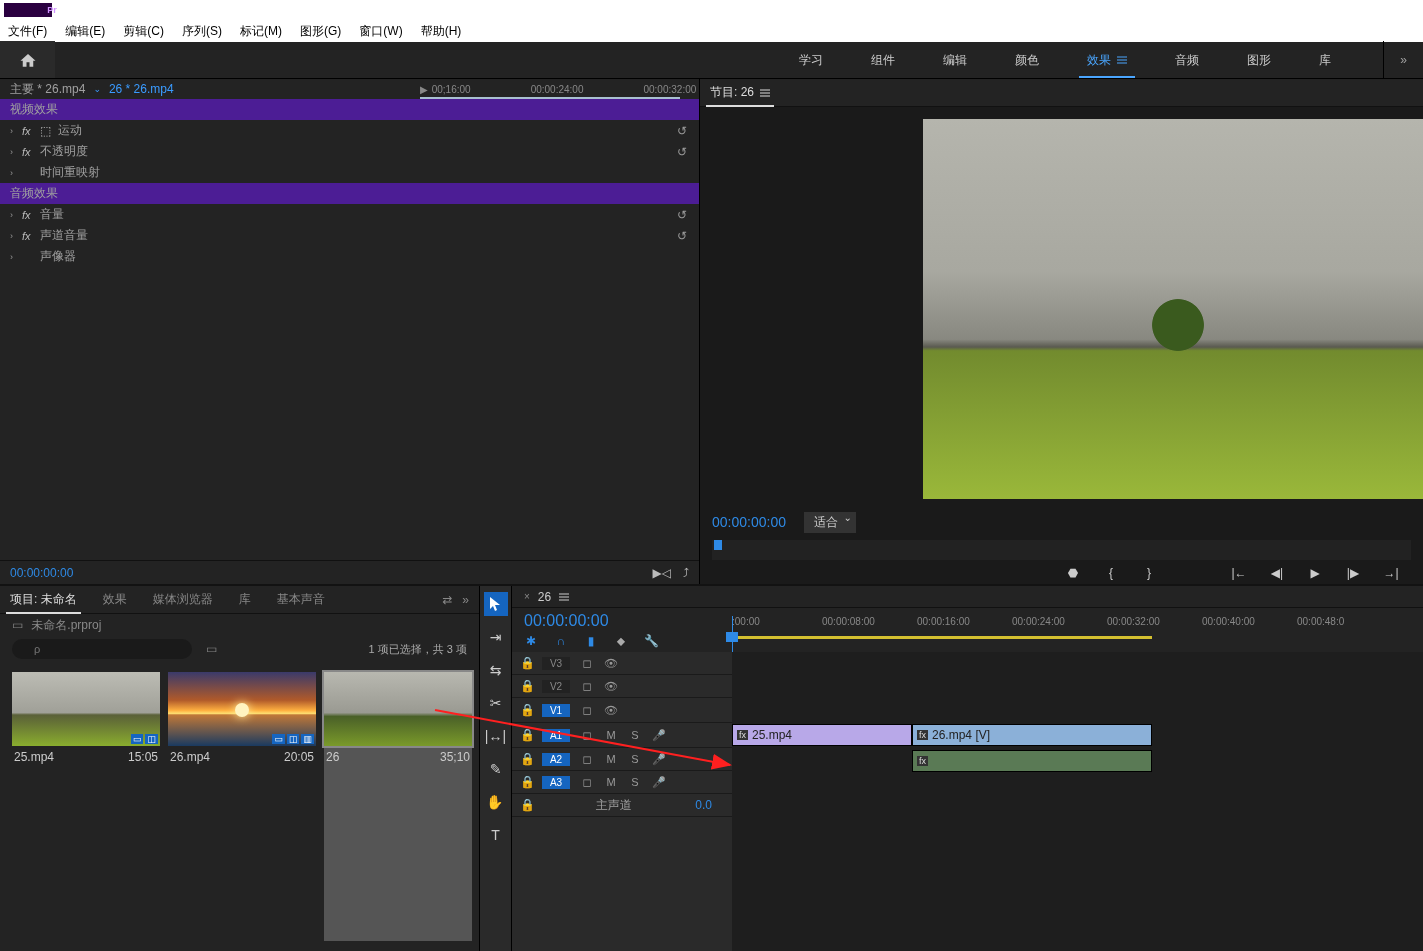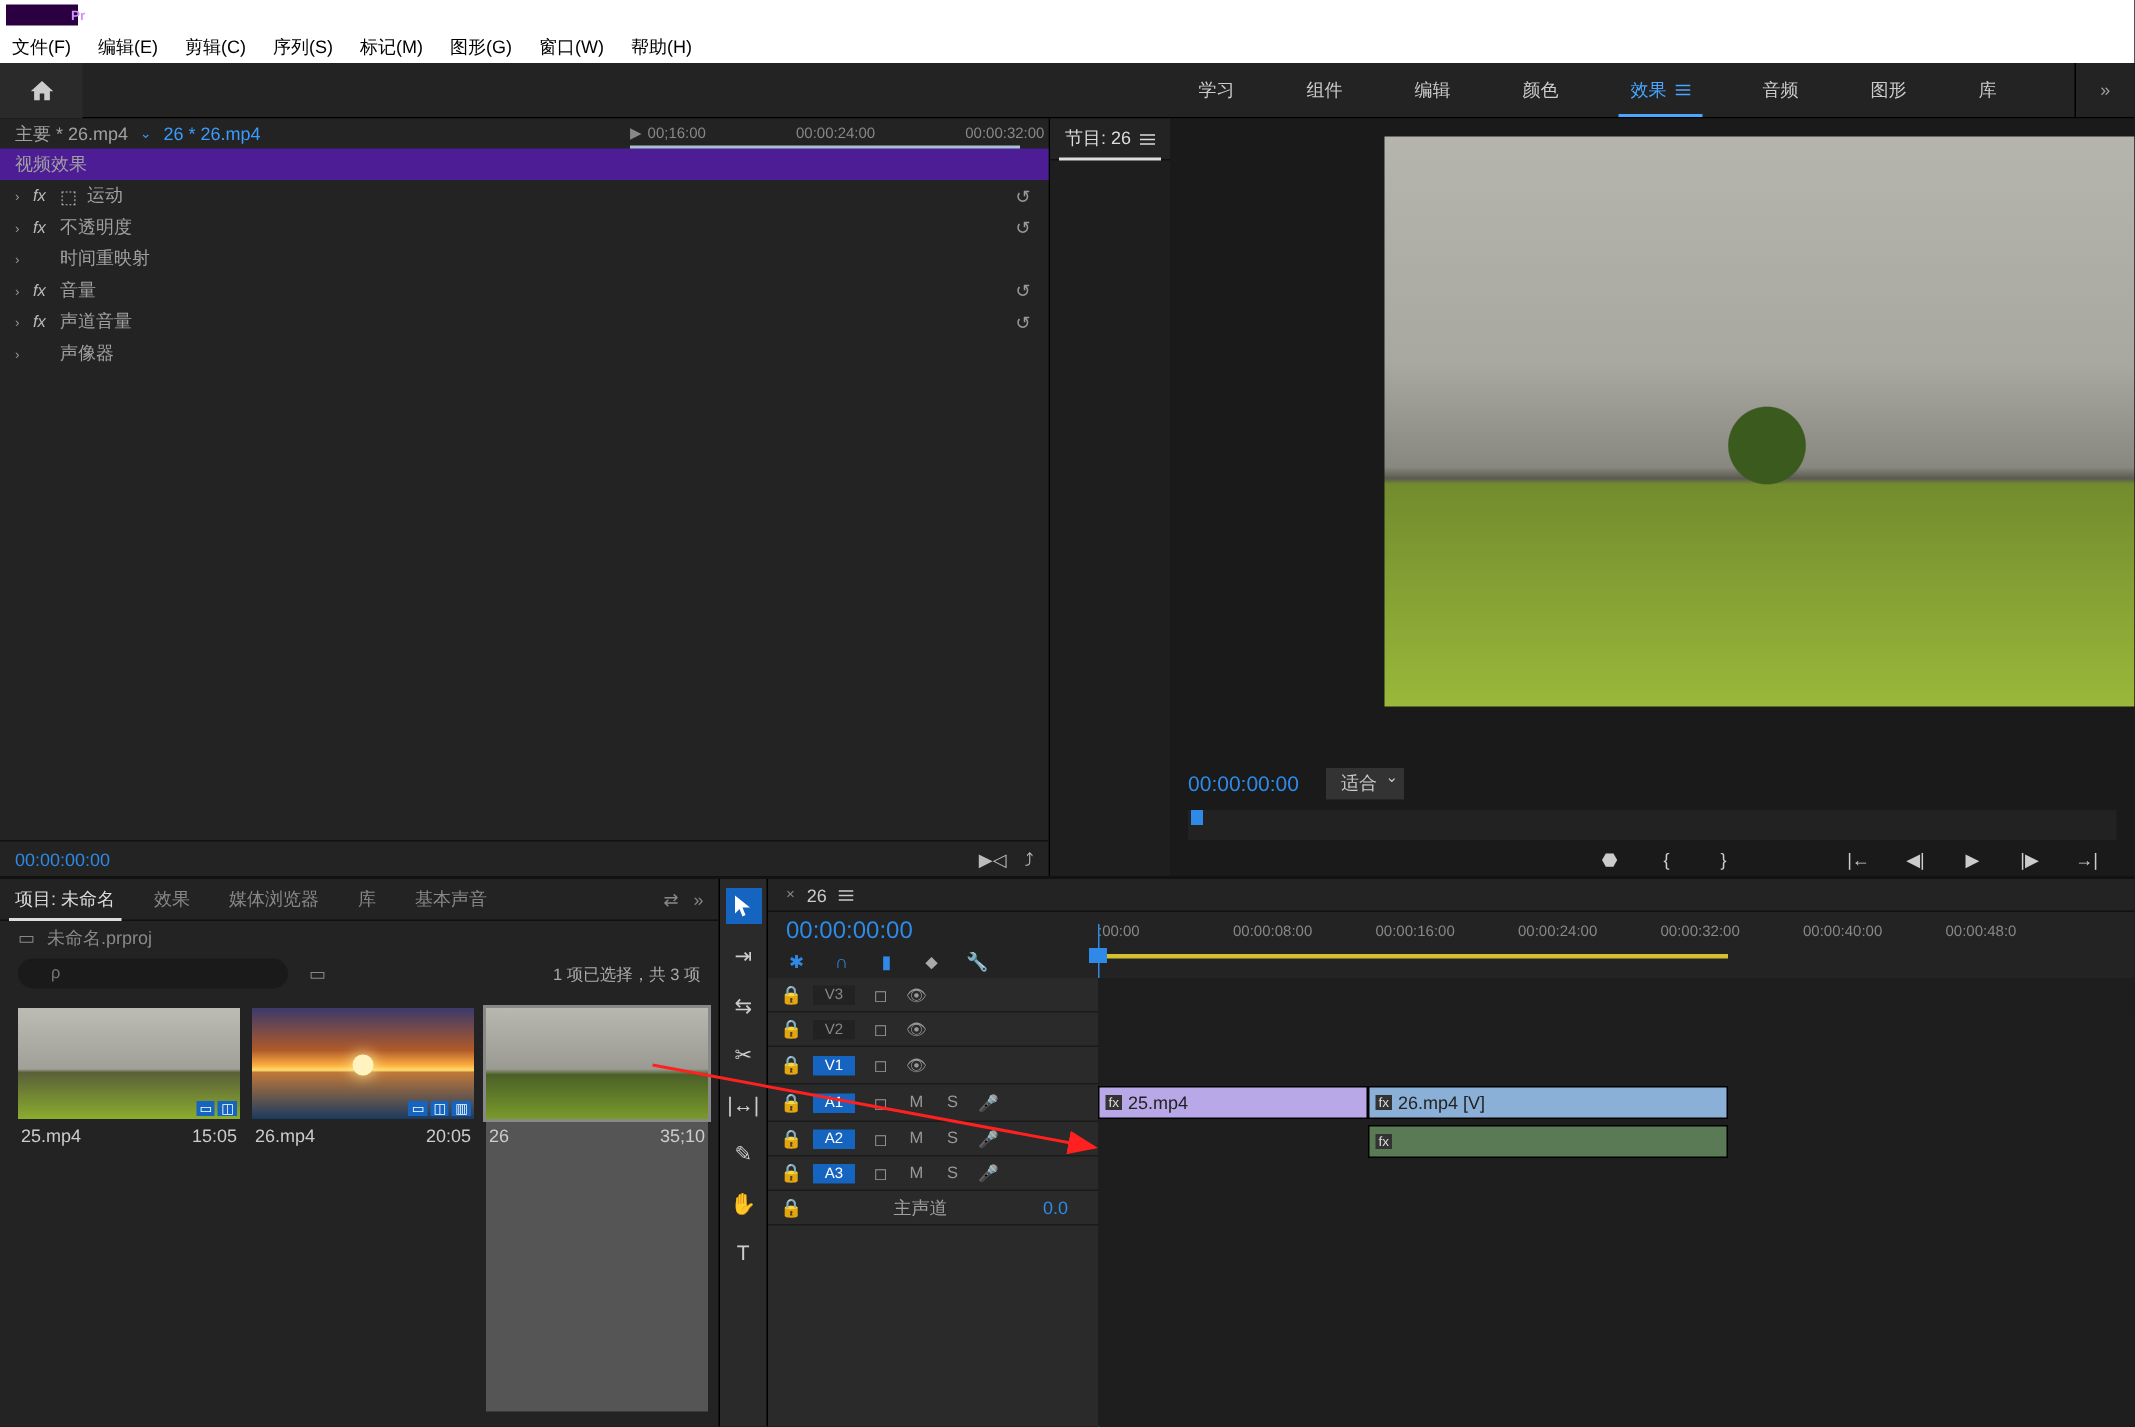--- a/index.html
+++ b/index.html
@@ -1,21 +1,21 @@
 <!DOCTYPE html>
 <html><head>
 <meta charset="utf-8">
 <style>
 * { margin:0; padding:0; box-sizing:border-box; font-family:"Microsoft YaHei",Arial,sans-serif; font-size:12px; user-select:none; }
 body { background:#1e1e1e; color:#a0a0a0; width:1423px; height:951px; overflow:hidden; position:relative; }
 .title-bar { background:#fff; color:#000; height:20px; display:flex; align-items:center; padding:0 4px; gap:6px; }
 .pr-icon { width:14px; height:14px; background:#2a0040; color:#d090ff; font-size:9px; display:flex; align-items:center; justify-content:center; font-weight:bold;padding-left:48px; }
 .menu-bar { background:#fff; color:#000; height:22px; display:flex; align-items:center; padding:0 8px; gap:18px; }
 .menu-bar span { cursor:default; }
-.workspace-bar { background:#232323; height:37px; display:flex; align-items:center; border-bottom:1px solid #000; }
+.workspace-bar { background:#232323; height:37px; display:flex; align-items:flex-end; border-bottom:1px solid #000; }
 .home-btn { width:55px; height:37px; display:flex; align-items:center; justify-content:center; background:#2a2a2a; }
 .home-btn svg { width:18px; height:16px; fill:#ccc; }
 .workspace-tabs { margin-left:auto; margin-right:50px; display:flex; gap:44px; align-items:center; height:100%; }
 .ws-tab { color:#ccc; padding:0 2px; height:100%; display:flex; align-items:center; gap:6px; position:relative; }
 .ws-tab.active { color:#4aa6ff; }
 .ws-tab.active::after { content:""; position:absolute; left:-6px; right:-6px; bottom:0; height:2px; background:#4aa6ff; }
 .ws-tab .hmenu { width:10px; height:8px; }
 .chev-btn { width:40px; height:37px; display:flex; align-items:center; justify-content:center; border-left:1px solid #000; }
 .main-row { display:flex; height:505px; }
 .left-col { width:700px; display:flex; flex-direction:column; border-right:1px solid #000; }
@@ -34,21 +34,21 @@
 .ec-ruler .play-ic { color:#888; margin-right:4px; }
 .ec-clipbar { position:absolute; left:420px; top:18px; height:17px; width:260px; background:#a8c0d0; color:#000; font-size:11px; padding:0 4px; display:flex; align-items:center; }
 .ec-row { height:21px; display:flex; align-items:center; padding:0 10px; font-size:11px; position:relative; }
 .ec-row.section { background:#4c1d95; }
 .ec-row .chev { width:12px; color:#999; font-size:9px; }
 .ec-row .fx { width:18px; font-style:italic; color:#bbb; font-size:11px; }
 .ec-row .ic { width:18px; color:#bbb; }
 .ec-row .reset { position:absolute; right:12px; color:#999; }
 .ec-footer { margin-top:auto; height:24px; display:flex; align-items:center; padding:0 10px; color:#2e8ae6; border-top:1px solid #111; }
 .ec-footer .ff-right { margin-left:auto; display:flex; gap:12px; color:#bbb; }
-.right-col { flex:1; display:flex; flex-direction:row; }
+.right-col { flex:1; display:flex; flex-direction:column; }
 .prog-tabs { height:28px; display:flex; align-items:center; padding:0 10px; border-bottom:1px solid #111; background:#232323; }
 .prog-body { flex:1; background:#1a1a1a; display:flex; flex-direction:column; position:relative; }
 .prog-video { position:absolute; right:0; top:12px; width:500px; height:380px; background:linear-gradient(to bottom,#b5b5ad 0%,#a8a8a0 40%,#888880 58%,#5a5a50 60%,#728b2e 61%,#9ab83a 100%); overflow:hidden; }
 .tree { position:absolute; left:45%; bottom:38%; width:60px; height:60px; background:radial-gradient(circle,#3a5a1e 60%,transparent 62%); }
 .prog-ctrl { margin-top:auto; padding:4px 12px; }
 .prog-tc-row { display:flex; align-items:center; gap:18px; height:24px; }
 .prog-tc { color:#2e8ae6; font-size:14px; }
 .fit-dd { background:#333; padding:2px 18px 2px 10px; position:relative; color:#ccc; }
 .fit-dd::after { content:"⌄"; position:absolute; right:4px; top:0; font-size:10px; }
 .prog-ruler { height:20px; background:#222; position:relative; margin-top:6px; }
@@ -198,20 +198,23 @@
           <span class="chev">›</span>
           <span class="fx">fx</span>
           <span>不透明度</span>
           <span class="reset">↺</span>
         </div>
       <div class="ec-row">
           <span class="chev">›</span>
           <span class="fx"></span>
           <span>时间重映射</span>
         </div>
+      <div class="ec-row section">
+          <span>音频效果</span>
+        </div>
       <div class="ec-row">
           <span class="chev">›</span>
           <span class="fx">fx</span>
           <span>音量</span>
           <span class="reset">↺</span>
         </div>
       <div class="ec-row">
           <span class="chev">›</span>
           <span class="fx">fx</span>
           <span>声道音量</span>

